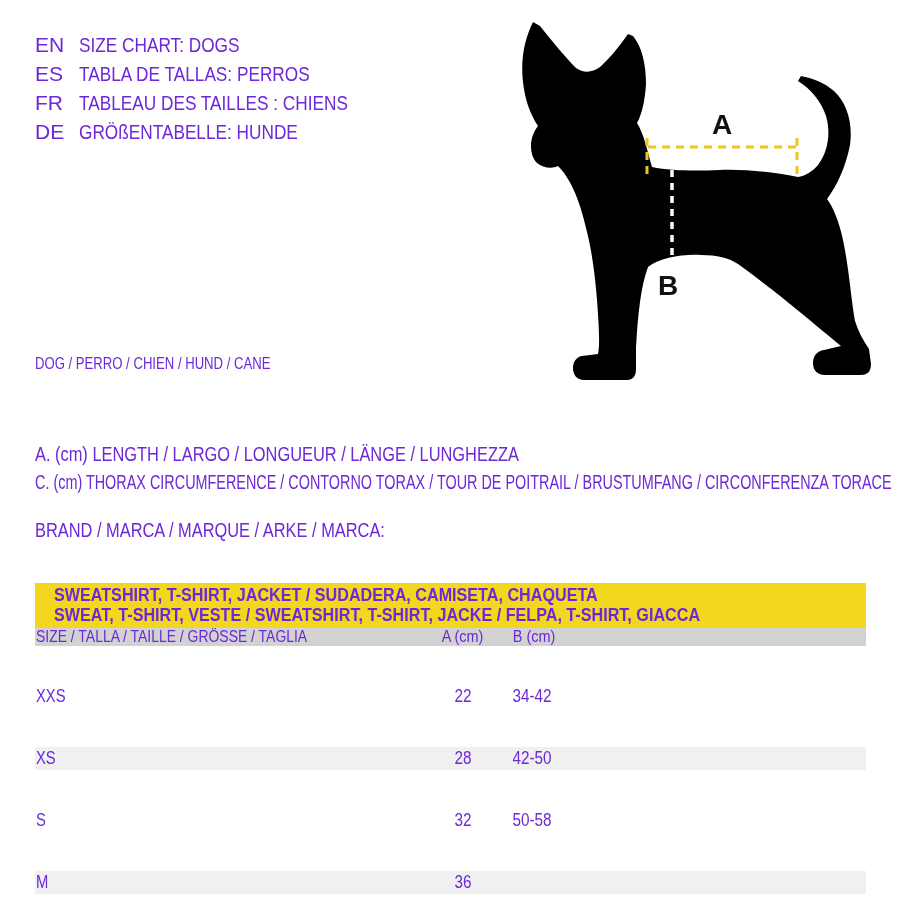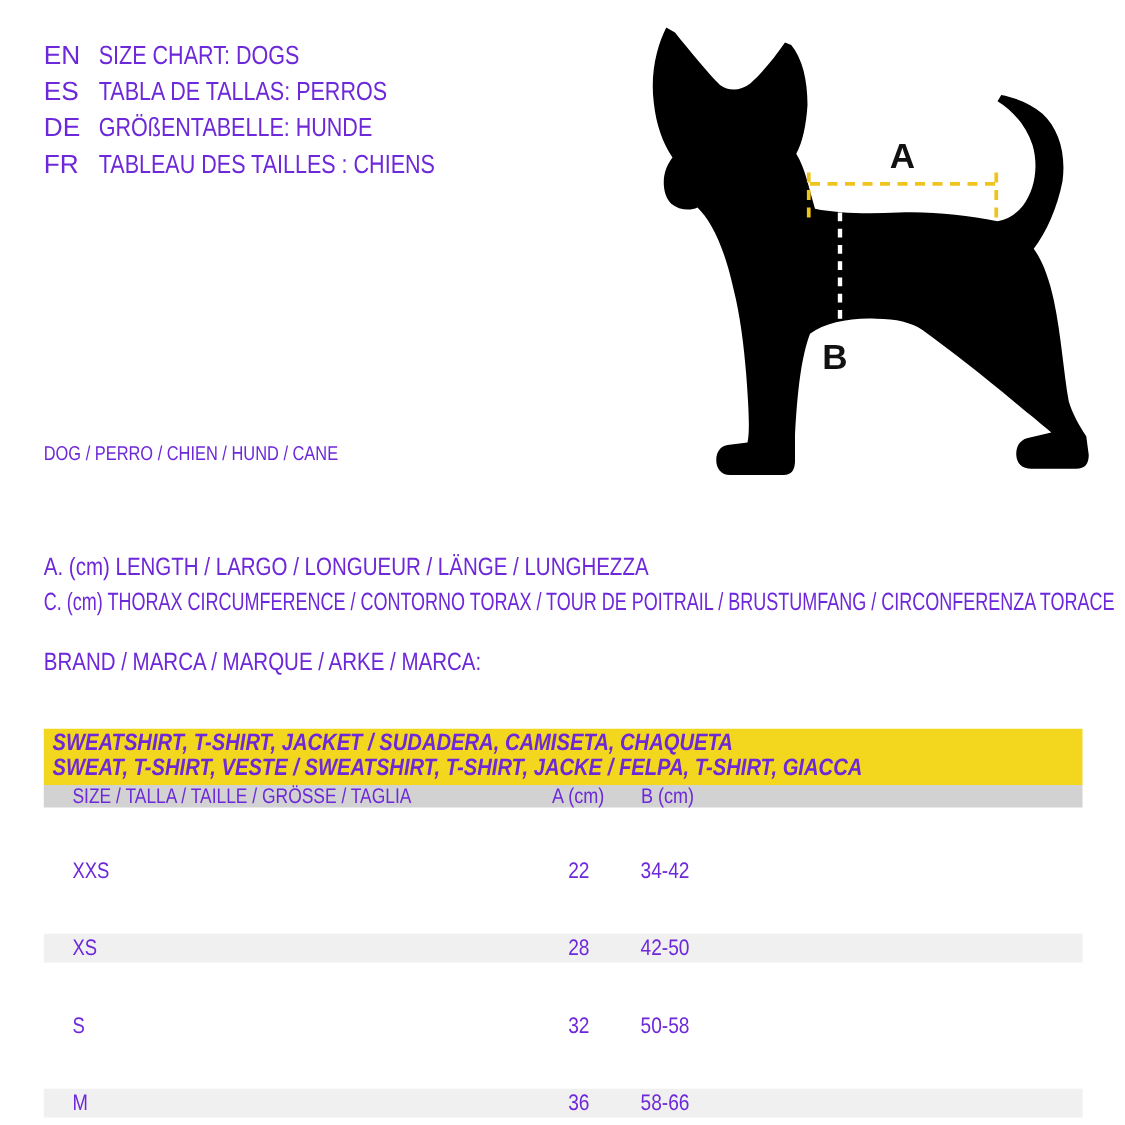--- a/index.html
+++ b/index.html
@@ -17,46 +17,46 @@
 
   .dog-svg{position:absolute;left:500px;top:10px;width:400px;height:390px;}
   .dog-svg text{font-family:"Liberation Sans","DejaVu Sans",sans-serif;font-weight:700;font-size:28px;fill:#111;}
 
   .dog-label{position:absolute;left:35px;top:355px;font-size:16px;}
   .measure-a{position:absolute;left:35px;top:443px;font-size:20px;}
   .measure-c{position:absolute;left:35px;top:471px;font-size:20px;}
   .brand-label{position:absolute;left:35px;top:519px;font-size:20px;text-decoration:underline;}
 
   .size-table{position:absolute;left:35px;top:583px;width:831px;}
-  .band{background:#f2d71e;padding:2px 0 3px 7px;font-style:italic;}
+  .band{background:#f2d71e;padding:2px 0 3px 19px;}
   .band-line{font-size:19px;font-weight:700;line-height:20px;}
   .thead{display:flex;background:#d2d2d2;height:18px;line-height:18px;font-size:17px;}
   .trow{display:flex;height:23px;line-height:23px;font-size:18px;margin-top:39px;}
   .trow.alt{background:#f0f0f0;}
-  .c1{width:46%;padding-left:23px;text-align:left;box-sizing:border-box;}
+  .c1{width:46%;padding-left:1px;text-align:left;box-sizing:border-box;}
   .c2{width:11%;text-align:center;}
   .c3{width:21%;text-align:left;}
 </style>
 </head>
 <body>
 
 <div class="canvas">
 
   <div class="langs">
     <div class="lang-row">
       <span class="lang-code">EN</span><span class="sx">SIZE CHART: DOGS</span>
     </div>
     <div class="lang-row">
       <span class="lang-code">ES</span><span class="sx">TABLA DE TALLAS: PERROS</span>
     </div>
     <div class="lang-row">
-      <span class="lang-code">DE</span><span class="sx">GRÖßENTABELLE: HUNDE</span>
+      <span class="lang-code">FR</span><span class="sx">TABLEAU DES TAILLES : CHIENS</span>
     </div>
     <div class="lang-row">
-      <span class="lang-code">FR</span><span class="sx">TABLEAU DES TAILLES : CHIENS</span>
+      <span class="lang-code">DE</span><span class="sx">GRÖßENTABELLE: HUNDE</span>
     </div>
   </div>
 
   <svg class="dog-svg" viewBox="500 10 400 390" xmlns="http://www.w3.org/2000/svg">
     <path fill="#000000" d="
       M 533 22
       C 526 36 520 57 523 82
       C 525 100 530 114 538 126
       C 534 131 531 138 531 146
       C 531 153 533 159 537 163
@@ -153,21 +153,20 @@
       <span class="c3"><span class="sxc">42-50</span></span>
     </div>
     <div class="trow">
       <span class="c1"><span class="sx">S</span></span>
       <span class="c2"><span class="sxc">32</span></span>
       <span class="c3"><span class="sxc">50-58</span></span>
     </div>
     <div class="trow alt">
       <span class="c1"><span class="sx">M</span></span>
       <span class="c2"><span class="sxc">36</span></span>
-      <span class="c3"><span class="sxc">58-66</span></span>
     </div>
     <div class="trow">
       <span class="c1"><span class="sx">L</span></span>
       <span class="c2"><span class="sxc">38</span></span>
       <span class="c3"><span class="sxc">64-70</span></span>
     </div>
   </div>
 
 </div>
 

